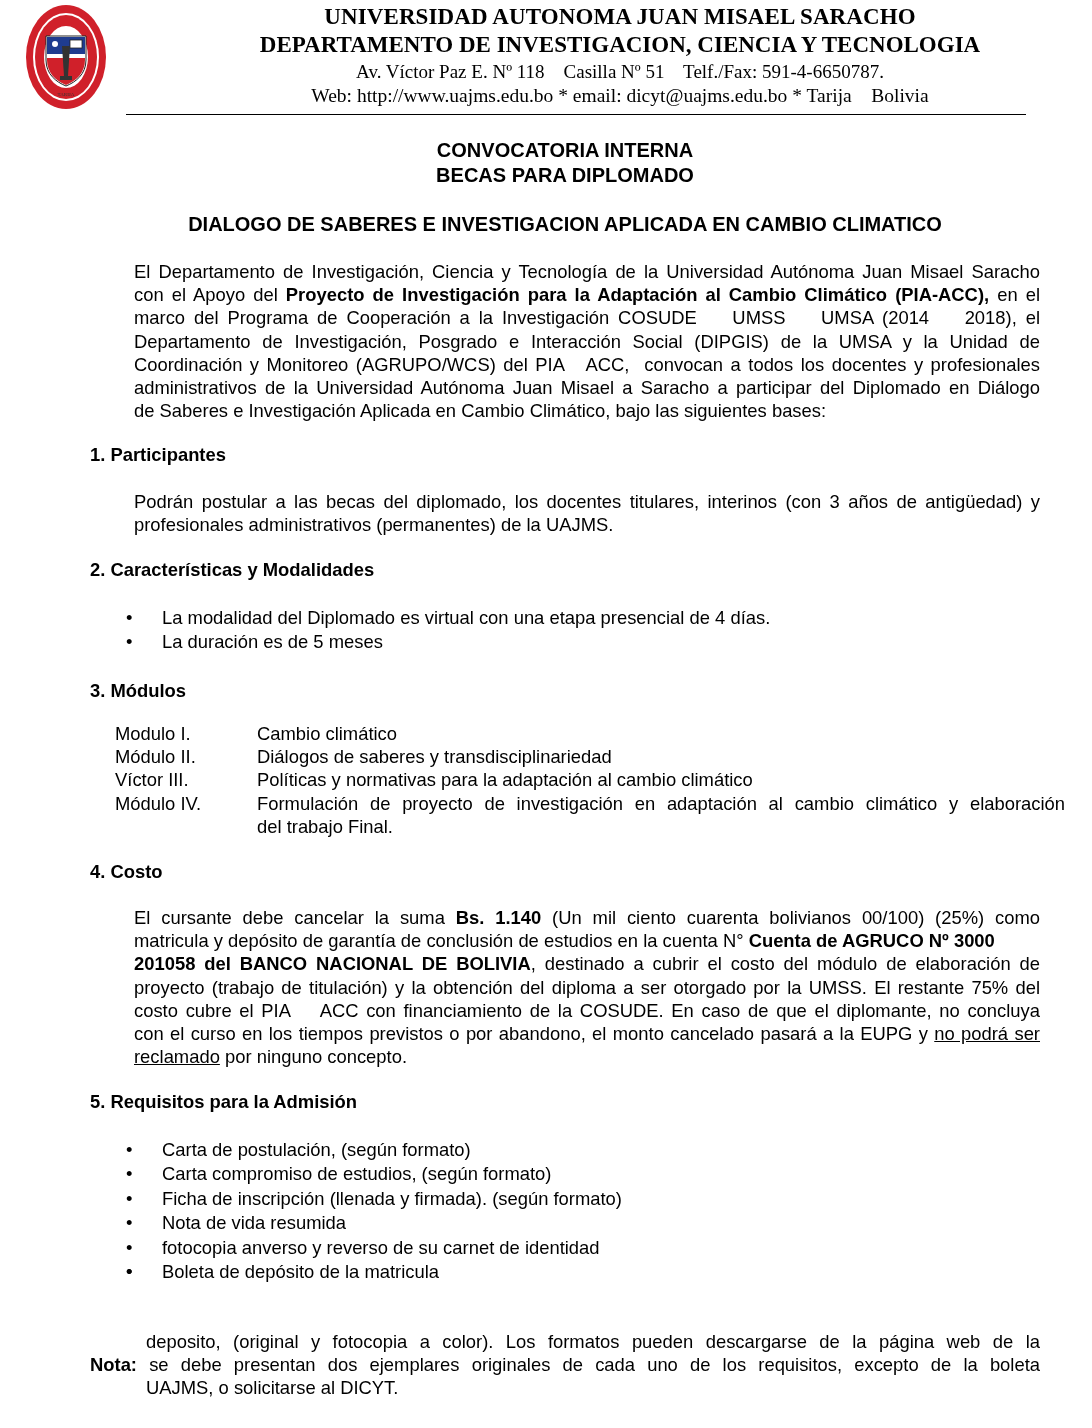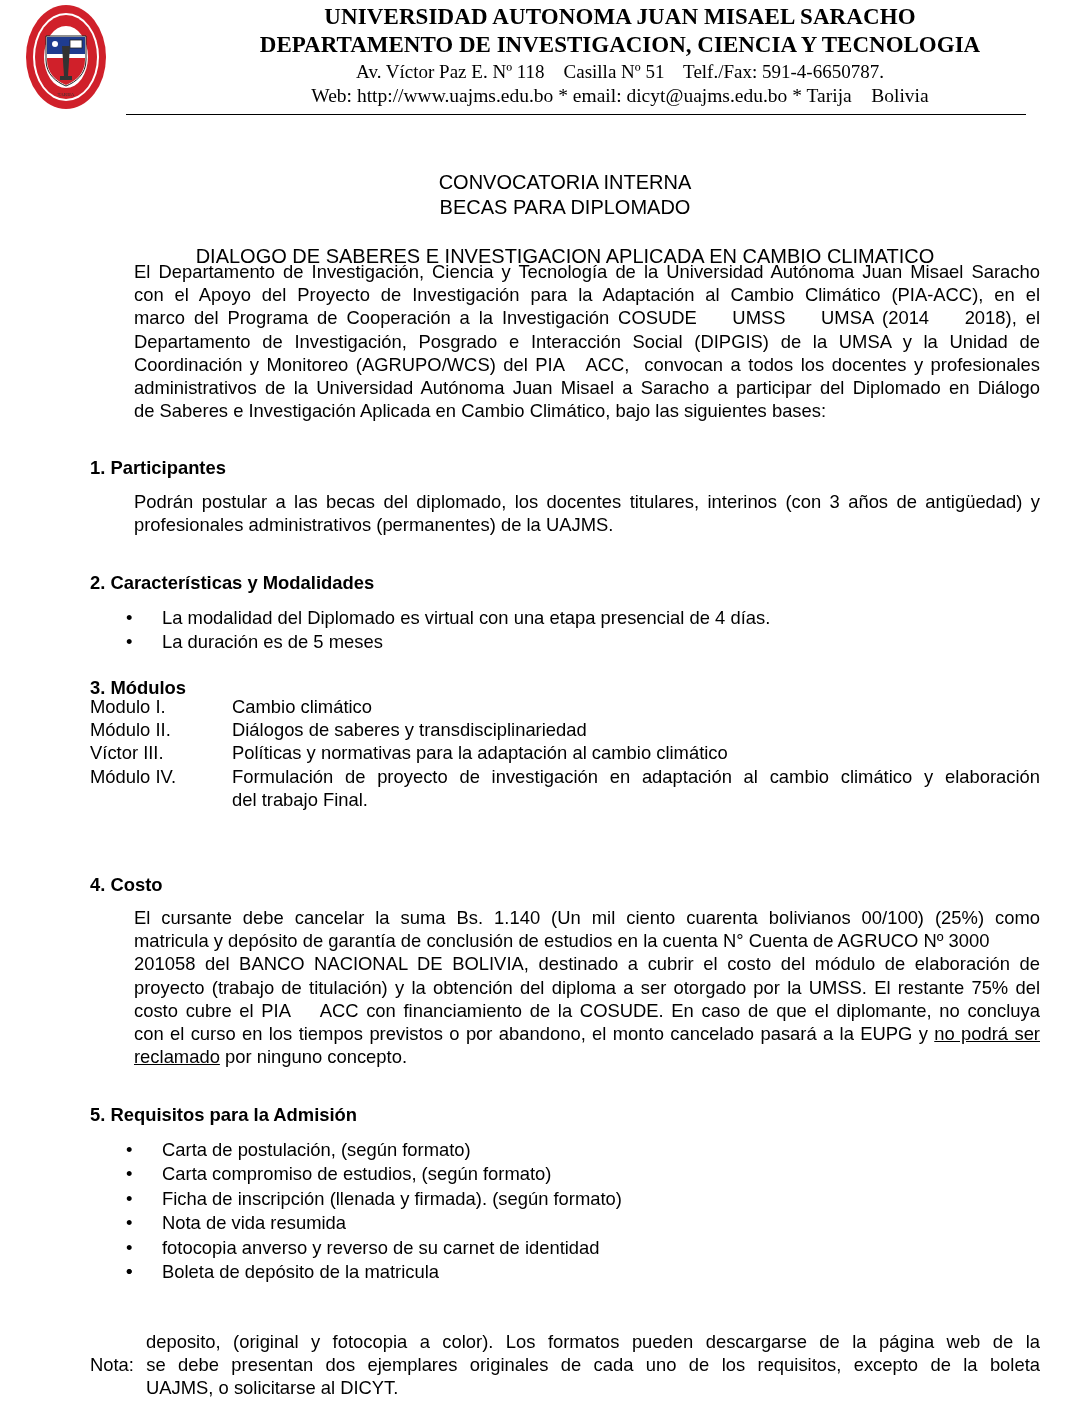--- a/index.html
+++ b/index.html
@@ -7,32 +7,32 @@
   .page { position: absolute; left: 0; top: 0; width: 1060px; height: 1428px; }
 
   
   .logo { position: absolute; left: 24px; top: 2px; width: 84px; height: 110px; }
   .hdr { position: absolute; left: 200px; width: 840px; text-align: center; font-family: "Liberation Serif", serif; white-space: nowrap; }
   .hdr1 { top: 4px; font-size: 23px; font-weight: bold; letter-spacing: 0.1px; }
   .hdr2 { top: 32px; font-size: 23px; font-weight: bold; }
   .hdr3 { top: 61px; font-size: 19px; }
   .hdr4 { top: 85px; font-size: 19.5px; }
   .hdr-rule { position: absolute; left: 126px; top: 114px; width: 900px; height: 0; border-top: 1.5px solid #000; }
-  .title { position: absolute; left: 90px; width: 950px; text-align: center; font-weight: normal; font-size: 20px; font-family: "Liberation Sans", sans-serif; margin-top: 32px; }
+  .title { position: absolute; left: 90px; width: 950px; text-align: center; font-weight: bold; font-size: 20px; font-family: "Liberation Sans", sans-serif; }
   .t1 { top: 139px; }
   .t2 { top: 164px; }
   .t3 { top: 213px; }
 
   .para { position: absolute; left: 90px; width: 950px; font-family: "Liberation Sans", sans-serif; font-size: 18.4px; line-height: 23.2px; text-align: justify; }
   .para .ln { display: block; text-align: justify; text-align-last: justify; white-space: nowrap; margin-left: 44px; }
   .para .ln.last { text-align-last: left; }
-  .b { font-weight: normal; }
+  .b { font-weight: bold; }
   .u { text-decoration: underline; }
 
-  .h { position: absolute; left: 90px; font-family: "Liberation Sans", sans-serif; font-weight: bold; font-size: 18.4px; margin-top: 13px; }
+  .h { position: absolute; left: 90px; font-family: "Liberation Sans", sans-serif; font-weight: bold; font-size: 18.4px; }
 
   .bullets { position: absolute; left: 90px; width: 950px; font-family: "Liberation Sans", sans-serif; font-size: 18.4px; line-height: 24.4px; margin: 0; padding: 0; list-style: none; }
   .bullets li { position: relative; padding-left: 72px; }
   .bullets li .dot { position: absolute; left: 36px; top: 0; }
 
   .mods { position: absolute; left: 90px; width: 950px; font-family: "Liberation Sans", sans-serif; font-size: 18.4px; line-height: 23.2px; }
   .mod-row { display: flex; }
   .mod-label { width: 142px; flex: none; }
   .mod-text { flex: 1; text-align: justify; }
   .mod-text .ln { display: block; white-space: nowrap; }
@@ -88,22 +88,22 @@
     <span class="ln">Podrán postular a las becas del diplomado, los docentes titulares, interinos (con 3 años de antigüedad) y</span>
     <span class="ln last">profesionales administrativos (permanentes) de la UAJMS.</span>
   </div>
 
   <div class="h" style="top:559px;">2. Características y Modalidades</div>
   <ul class="bullets" style="top:606px;">
     <li><span class="dot">•</span><span>La modalidad del Diplomado es virtual con una etapa presencial de 4 días.</span></li>
     <li><span class="dot">•</span><span>La duración es de 5 meses</span></li>
   </ul>
 
-  <div class="h" style="top:664px;">3. Módulos</div>
-  <div class="mods" style="top:695px;">
+  <div class="h" style="top:680px;">3. Módulos</div>
+  <div class="mods" style="top:722px;margin-left:25px;">
     <div class="mod-row">
       <span class="mod-label">Modulo I.</span>
       <span class="mod-text">Cambio climático</span>
     </div>
     <div class="mod-row">
       <span class="mod-label">Módulo II.</span>
       <span class="mod-text">Diálogos de saberes y transdisciplinariedad</span>
     </div>
     <div class="mod-row">
       <span class="mod-label">Víctor III.</span>

